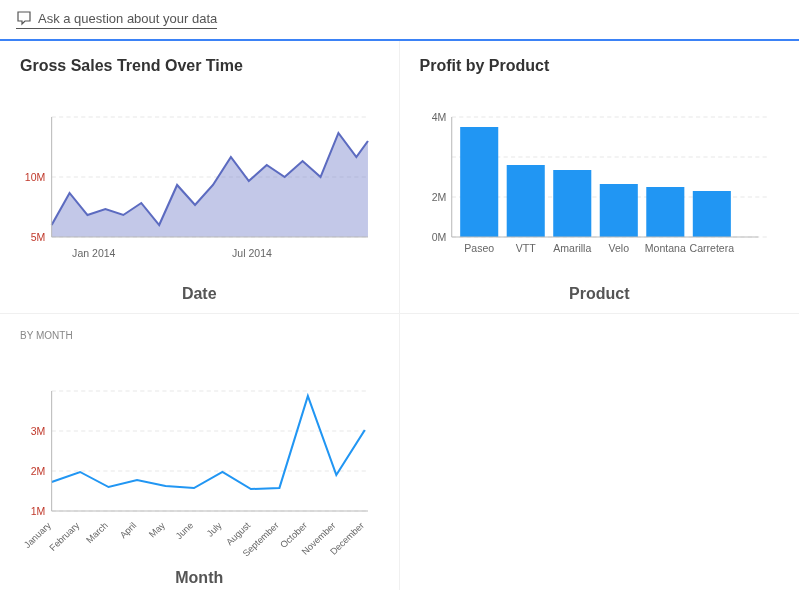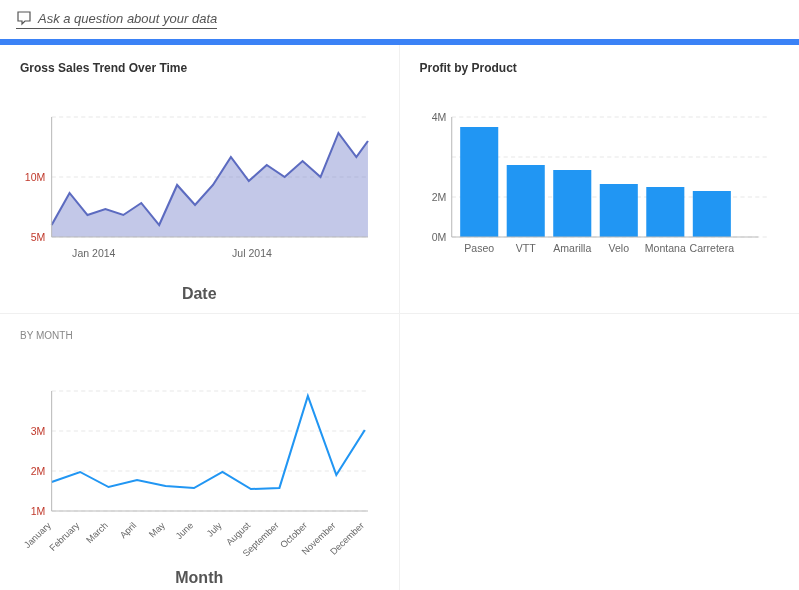--- a/index.html
+++ b/index.html
@@ -6,24 +6,23 @@
     body {
       font-family: 'Segoe UI', Arial, sans-serif;
       background: #fff;
       color: #333;
       width: 799px;
       height: 590px;
       overflow: hidden;
     }
     .top-bar {
       padding: 10px 16px;
-      border-bottom: 6px solid #3b82f6;
+      border-bottom: 2px solid #3b82f6;
       display: flex;
       align-items: center;
-      font-style: italic;
     }
     .ask-question {
       display: flex;
       align-items: center;
       gap: 6px;
       font-size: 13px;
       color: #555;
       border-bottom: 1px solid #555;
       padding-bottom: 2px;
       cursor: pointer;
@@ -34,21 +33,21 @@
       grid-template-columns: 1fr 1fr;
       grid-template-rows: auto auto;
       gap: 0;
       padding: 0;
     }
     .chart-panel {
       padding: 16px 20px 10px 20px;
       position: relative;
     }
     .chart-title {
-      font-size: 12px;
+      font-size: 16px;
       font-weight: 600;
       color: #333;
       margin-bottom: 2px;
     }
     .chart-subtitle {
       font-size: 10px;
       color: #888;
       text-transform: uppercase;
     }
     .chart-axis-label {
@@ -151,20 +150,21 @@
         <rect x="214" y="110" width="36" height="50" fill="#2196F3"></rect>
         <text x="232" y="175" text-anchor="middle" class="x-axis-text">Montana</text>
 
         <rect x="258" y="114" width="36" height="46" fill="#2196F3"></rect>
         <text x="276" y="175" text-anchor="middle" class="x-axis-text">Carretera</text>
 
         <line x1="30" y1="160" x2="320" y2="160" stroke="#bbb" stroke-width="1"></line>
         <line x1="30" y1="40" x2="30" y2="160" stroke="#bbb" stroke-width="1"></line>
       </svg>
     </div>
+    <div class="chart-axis-label">Product</div>
   </div>
 
   <div class="chart-panel sum-profit-panel">
     <div class="chart-subtitle">BY MONTH</div>
     <div class="chart-container">
       <svg class="sum-profit-svg" viewBox="0 0 340 220" preserveAspectRatio="none">
 
         <line class="grid-line" x1="30" y1="170" x2="330" y2="170"></line>
         <line class="grid-line" x1="30" y1="130" x2="330" y2="130"></line>
         <line class="grid-line" x1="30" y1="90" x2="330" y2="90"></line>

